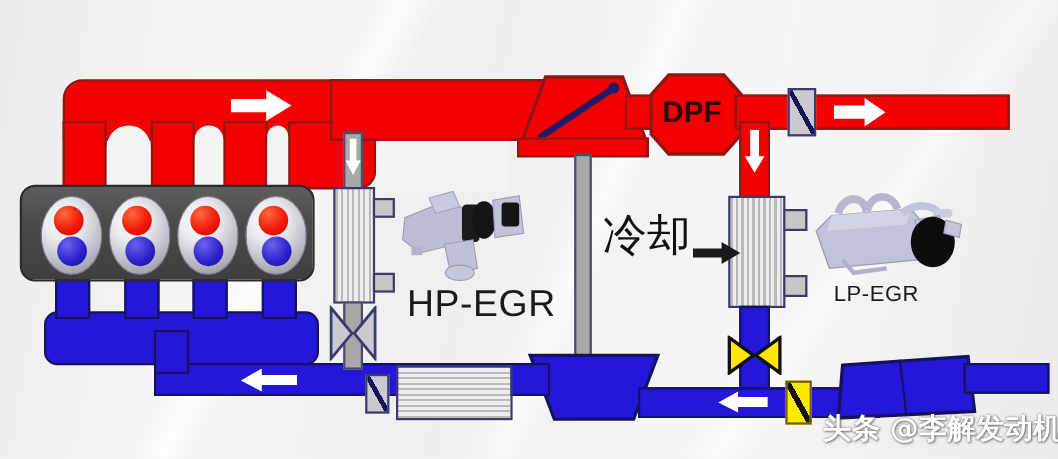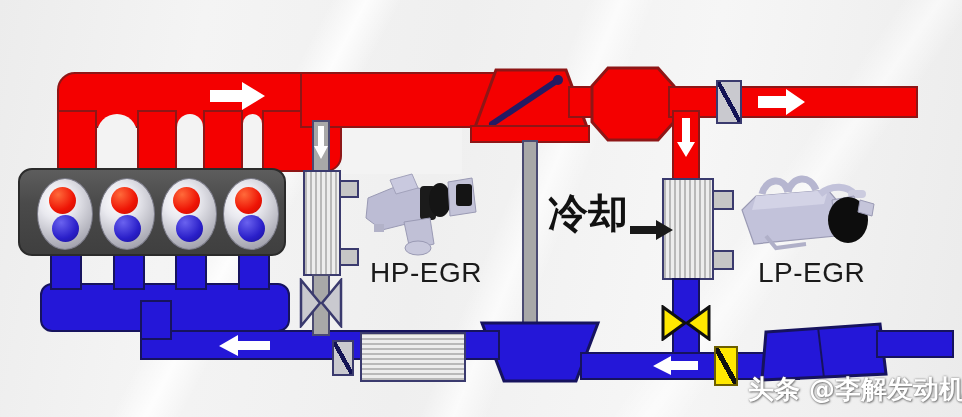--- a/index.html
+++ b/index.html
@@ -129,20 +129,21 @@
 
   <svg class="el" style="left:478px;top:320px;width:124px;height:64px;" viewBox="0 0 124 64">
     <polygon points="4,3 120,3 98,61 26,61" fill="#2417d8" stroke="#16135e" stroke-width="3"></polygon>
   </svg>
 
   <div class="el red" style="left:568px;top:86px;width:50px;height:32px;"></div>
 
   <svg class="el" style="left:590px;top:66px;width:86px;height:76px;" viewBox="0 0 86 76">
     <polygon points="18,2 68,2 84,20 84,56 68,74 18,74 2,56 2,20" fill="#f40000" stroke="#8e1616" stroke-width="3"></polygon>
   </svg>
+  <div class="dpf-label" style="left:602px;top:87px;font-size:27px;">DPF</div>
 
   <div class="el red" style="left:668px;top:86px;width:250px;height:32px;"></div>
 
   <div class="el vbox" style="left:716px;top:80px;width:26px;height:44px;">
     <span class="slash"></span>
   </div>
 
   <svg class="arrow-w" style="left:758px;top:88px;" width="48" height="28" viewBox="0 0 48 28">
     <polygon points="0,8 28,8 28,1 47,14 28,27 28,20 0,20" fill="#ffffff"></polygon>
   </svg>
@@ -234,38 +235,38 @@
       <polygon points="30,12 52,6 58,20 36,26" fill="#c9c9df" stroke="#a2a2bb" stroke-width="1"></polygon>
       <rect x="60" y="18" width="16" height="34" rx="4" fill="#1b1b1b"></rect>
       <ellipse cx="80" cy="32" rx="11" ry="17" fill="#151515"></ellipse>
       <polygon points="88,14 112,10 116,44 90,48" fill="#c3c3d8" stroke="#9a9ab4" stroke-width="1"></polygon>
       <rect x="96" y="16" width="16" height="22" rx="3" fill="#141414"></rect>
       <polygon points="44,54 70,50 74,76 50,82" fill="#c0c0d6" stroke="#9a9ab4" stroke-width="1"></polygon>
       <ellipse cx="58" cy="80" rx="13" ry="7" fill="#c8c8dc" stroke="#9a9ab4" stroke-width="1"></ellipse>
       <rect x="14" y="56" width="10" height="8" fill="#b2b2c8"></rect>
     </g>
   </svg>
-  <div class="label" style="left:370px;top:257px;font-size:28px;">HP-EGR</div>
+  <div class="label" style="left:370px;top:257px;font-size:34px;">HP-EGR</div>
 
   <svg class="el" style="left:736px;top:170px;width:142px;height:92px;" viewBox="0 0 142 92">
     <g>
       <polygon points="6,40 20,26 92,20 104,34 100,66 18,74" fill="#c2c2da" stroke="#9a9ab4" stroke-width="1.2"></polygon>
       <polygon points="20,26 92,20 88,34 16,40" fill="#d3d3e6"></polygon>
       <path d="M26,24 C30,8 48,6 52,22" fill="none" stroke="#b6b6d0" stroke-width="7"></path>
       <path d="M52,22 C56,6 74,4 80,20" fill="none" stroke="#b6b6d0" stroke-width="7"></path>
       <path d="M84,24 C96,14 112,16 118,24" fill="none" stroke="#c2c2da" stroke-width="7"></path>
       <rect x="112" y="20" width="18" height="8" rx="4" fill="#ccccdf"></rect>
       <polygon points="96,30 118,26 122,62 100,68" fill="#c9c9de" stroke="#9a9ab4" stroke-width="1"></polygon>
       <ellipse cx="112" cy="50" rx="20" ry="23" fill="#0d0d0d"></ellipse>
       <polygon points="124,30 138,34 136,46 122,42" fill="#c5c5da" stroke="#9a9ab4" stroke-width="1"></polygon>
       <path d="M30,66 L40,78 L70,74" fill="none" stroke="#b0b0c8" stroke-width="4"></path>
     </g>
   </svg>
-  <div class="label" style="left:758px;top:257px;font-size:28px;text-align:right;">LP-EGR</div>
-
-  <div class="cn" style="left:548px;top:186px;font-size:40px;font-weight:bold;">冷却</div>
+  <div class="label" style="left:758px;top:257px;font-size:20px;text-align:right;">LP-EGR</div>
+
+  <div class="cn" style="left:548px;top:186px;font-size:40px;">冷却</div>
   <svg class="el" style="left:630px;top:218px;width:44px;height:24px;" viewBox="0 0 44 24">
     <polygon points="0,8 26,8 26,2 43,12 26,22 26,16 0,16" fill="#1a1a1a"></polygon>
   </svg>
 
   <div class="watermark" style="left:748px;top:372px;font-size:26px;">头条 @李解发动机</div>
 
 </div>
 
 </body></html>

